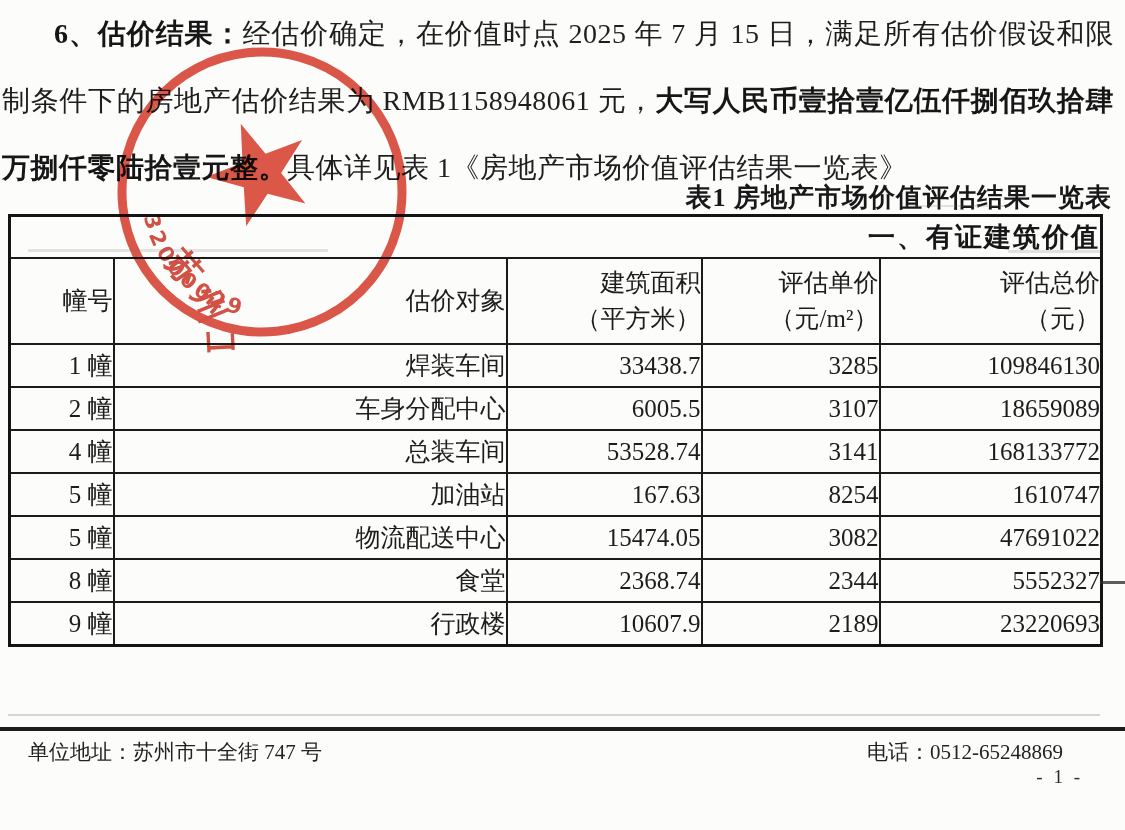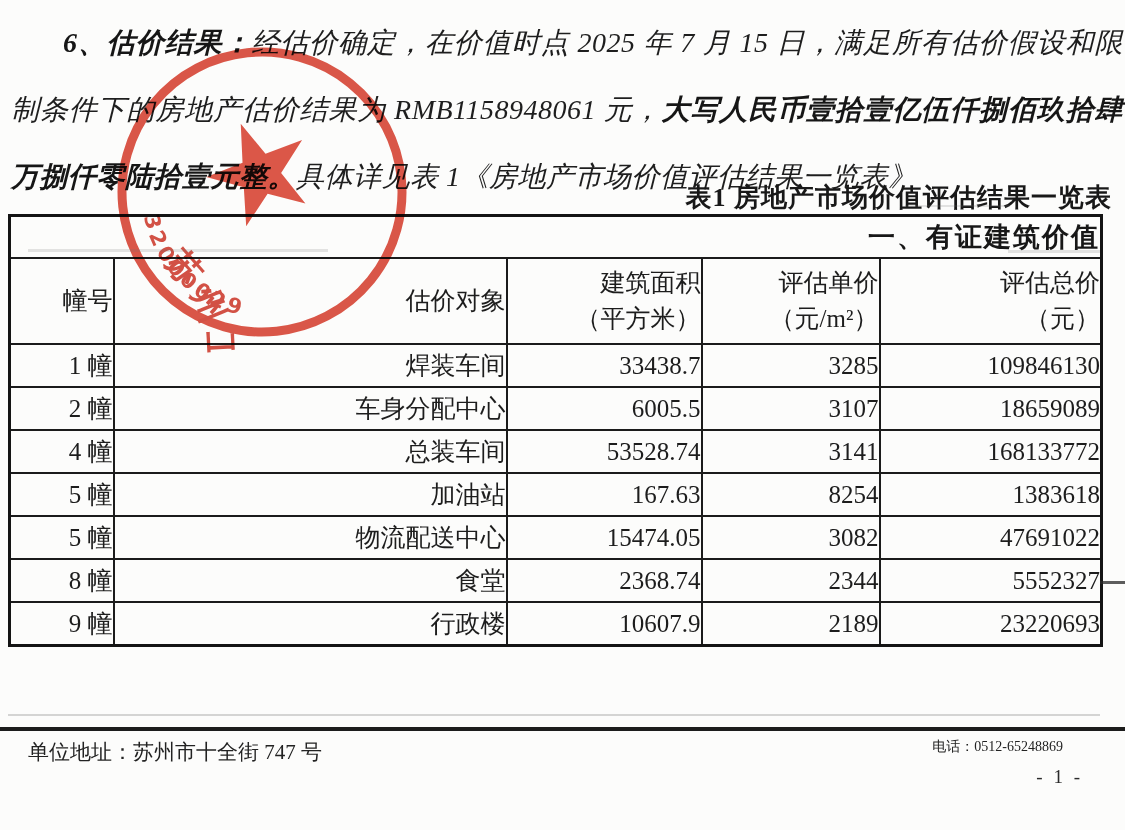--- a/index.html
+++ b/index.html
@@ -7,24 +7,24 @@
     position:relative;
     width:1125px;height:830px;
     margin:0 auto;
     background:#fcfcfb;
     overflow:hidden;
     font-family:"Liberation Serif","DejaVu Serif",serif;
     color:#1f1f1f;
   }
   
   .para{
-    position:absolute;top:0;left:2px;width:1112px;margin:9px;
+    position:absolute;top:0;left:2px;width:1112px;margin:0;
     font-size:28px;line-height:67px;
     text-align:justify;text-indent:52px;
-    color:#1e1e1e;letter-spacing:0.5px;font-style:italic;
+    color:#1e1e1e;letter-spacing:0.5px;
   }
   .para .b{font-weight:700;color:#161616;}
   
   .tbl-title{
     position:absolute;top:180px;left:0;width:1112px;
     text-align:right;font-size:26px;font-weight:700;
     letter-spacing:1px;color:#181818;
   }
   
   table.valuation{
@@ -57,21 +57,21 @@
   }
   .seal-ring{fill:none;stroke:#d8402f;stroke-width:9px;}
   .seal-star{fill:#da4130;}
   .seal-text{fill:#cf3a2c;font-size:34px;font-weight:700;letter-spacing:7px;
     font-family:"Liberation Serif","DejaVu Serif",serif;}
   .seal-code{fill:#cf3a2c;font-size:21px;font-weight:700;letter-spacing:4px;
     font-family:"DejaVu Sans","Liberation Sans",sans-serif;}
   
   .footer-rule{position:absolute;left:0;top:727px;width:1125px;height:4px;background:#1c1c1c;}
   .footer-address{position:absolute;left:6px;top:738px;font-size:21px;color:#222;margin-left:22px;}
-  .footer-phone{position:absolute;right:62px;top:738px;font-size:14px;color:#222;}
+  .footer-phone{position:absolute;right:62px;top:738px;font-size:21px;color:#222;}
   .pageno{position:absolute;right:42px;top:766px;font-size:19px;letter-spacing:3px;color:#2a2a2a;}
   
   .smudge{position:absolute;background:rgba(110,110,110,.18);}
   .sm1{left:28px;top:249px;width:300px;height:3px;}
   .sm2{left:1008px;top:250px;width:92px;height:3px;}
   .sm3{left:905px;top:205px;width:105px;height:2px;}
   .sm4{left:1100px;top:581px;width:25px;height:3px;background:rgba(40,40,40,.75);}
   .sm5{left:8px;top:714px;width:1092px;height:2px;background:rgba(90,90,90,.25);}
 </style>
 </head>
@@ -126,21 +126,21 @@
           <td>总装车间</td>
           <td>53528.74</td>
           <td>3141</td>
           <td>168133772</td>
         </tr>
         <tr>
           <td>5 幢</td>
           <td>加油站</td>
           <td>167.63</td>
           <td>8254</td>
-          <td>1383618</td>
+          <td>1610747</td>
         </tr>
         <tr>
           <td>5 幢</td>
           <td>物流配送中心</td>
           <td>15474.05</td>
           <td>3082</td>
           <td>47691022</td>
         </tr>
         <tr>
           <td>8 幢</td>

